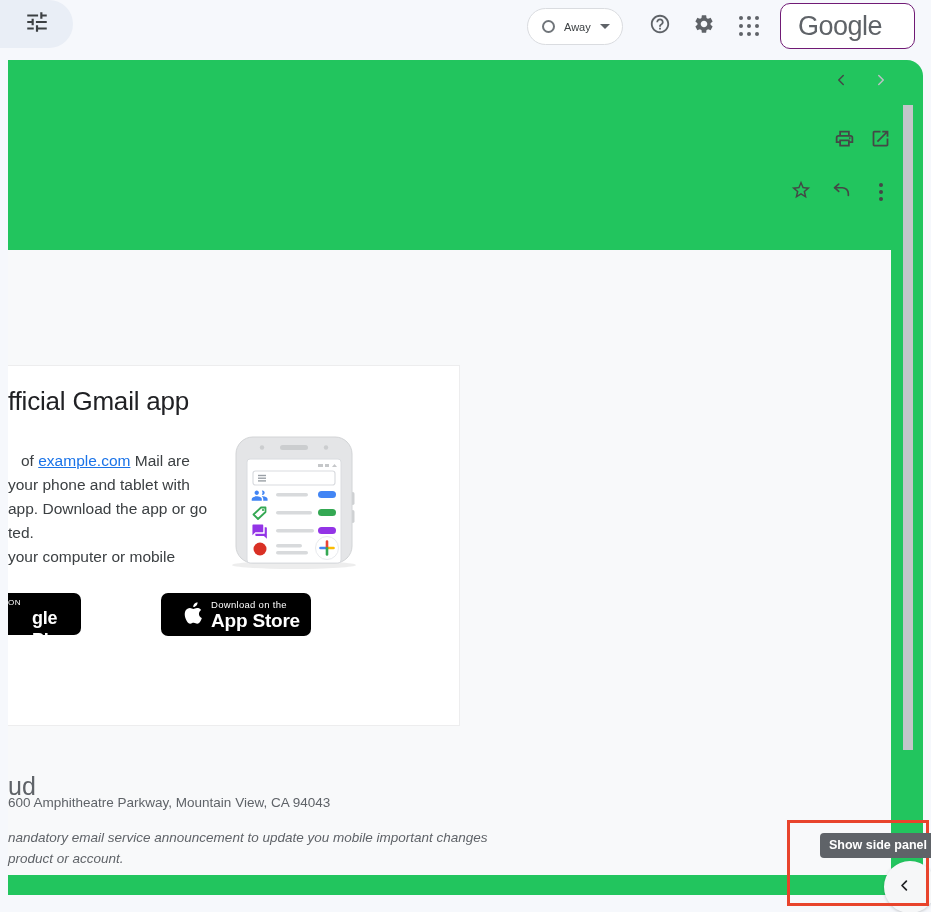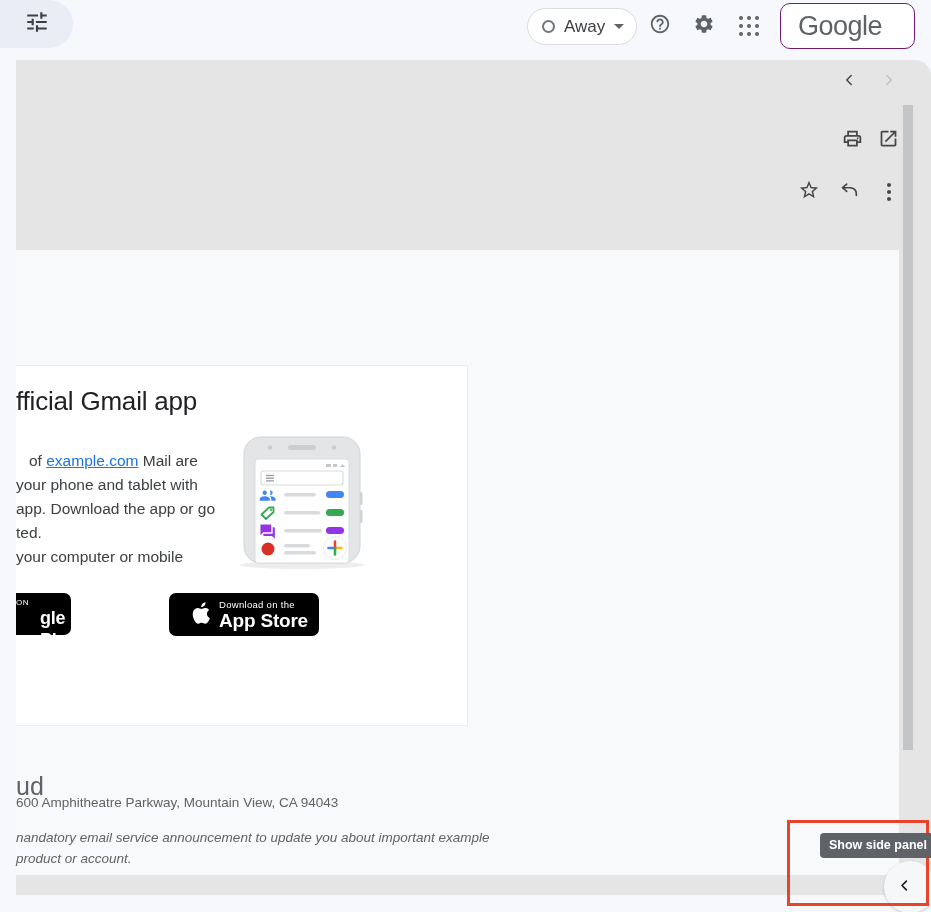--- a/index.html
+++ b/index.html
@@ -16,36 +16,36 @@
     position:absolute; left:0; top:0; width:73px; height:48px;
     background:#e9eef6; border-radius:0 24px 24px 0;
     display:flex; align-items:center; justify-content:center; cursor:pointer;
   }
   .status-pill {
     position:absolute; left:527px; top:8px; height:37px; padding:0 12px 0 14px;
     background:#fff; border:1px solid #dadce0; border-radius:19px;
     display:flex; align-items:center; gap:9px; cursor:pointer;
   }
   .status-ring { width:13px; height:13px; border:2px solid #70757a; border-radius:50%; }
-  .status-label { font-size:17px; color:#3c4043; }
+  .status-label { font-size:11px; color:#3c4043; }
   .caret-down { width:0; height:0; border-left:5px solid transparent; border-right:5px solid transparent; border-top:5px solid #5f6368; }
   .hdr-btn { position:absolute; top:6px; width:40px; height:40px; border-radius:50%; display:flex; align-items:center; justify-content:center; cursor:pointer; }
   .apps-grid { display:grid; grid-template-columns:repeat(3,4px); grid-template-rows:repeat(3,4px); gap:4px; }
   .apps-grid span { width:4px; height:4px; border-radius:50%; background:#5f6368; }
   .google-box {
     position:absolute; left:780px; top:3px; width:135px; height:46px;
     background:#fff; border:1px solid #701a75; border-radius:10px;
     display:flex; align-items:center; padding-left:17px; cursor:pointer;
   }
   .google-logo { font-size:27px; font-weight:500; color:#5f6368; letter-spacing:-0.5px; }
 
   
   .main-card {
-    position:absolute; left:16px; top:60px; width:915px; height:835px;
-    background:#e5e5e5; border-radius:0 16px 16px 0; z-index:1;
+    position:absolute; left:8px; top:60px; width:915px; height:835px;
+    background:#22c55e; border-radius:0 16px 16px 0; z-index:1;
   }
   .tool-btn { position:absolute; width:40px; height:40px; border-radius:50%; display:flex; align-items:center; justify-content:center; cursor:pointer; }
 
   
   .email-bg { position:absolute; left:0; top:190px; width:883px; height:625px; background:#f8f9fa; }
   .inner-card {
     position:absolute; left:0; top:115px; width:452px; height:361px;
     background:#fff; border:1px solid #ededee; border-left:none;
   }
   .email-heading {
@@ -54,21 +54,21 @@
   }
   .email-para { position:absolute; left:0; top:83px; font-size:15.5px; line-height:24px; color:#3c4043; white-space:nowrap; }
   .email-para .line1 { padding-left:13px; }
   .email-para a { color:#1a73e8; }
 
   
   .phone-wrap { position:absolute; left:222px; top:70px; width:128px; height:136px; }
 
   
   .badge-play {
-    position:absolute; left:0; top:227px; width:55px; height:42px;
+    position:absolute; left:0; top:227px; width:73px; height:42px;
     background:#000; border-radius:0 7px 7px 0; color:#fff; padding:5px 0 0 0; cursor:pointer;
   }
   .badge-play .top { font-size:8px; letter-spacing:0.6px; line-height:9px; }
   .badge-play .bottom { font-size:18px; font-weight:600; line-height:22px; letter-spacing:-0.3px;margin-left:24px; }
   .badge-appstore {
     position:absolute; left:153px; top:227px; width:150px; height:43px;
     background:#000; border-radius:7px; color:#fff;
     display:flex; align-items:center; padding-left:20px; gap:8px; cursor:pointer;
   }
   .badge-appstore .top { font-size:9.5px; line-height:11px; letter-spacing:0.3px; }
@@ -288,21 +288,21 @@
         <span>
           <div class="top">Download on the</div>
           <div class="bottom">App Store</div>
         </span>
       </div>
     </div>
 
     <div class="footer-logo">ud</div>
     <div class="footer-address">600 Amphitheatre Parkway, Mountain View, CA 94043</div>
     <div class="footer-disclaimer">
-      <div>nandatory email service announcement to update you about important example</div>
+      <div>nandatory email service announcement to update you mobile important changes</div>
       <div>product or account.</div>
     </div>
   </div>
 </div>
 
 <div class="scrollbar-thumb"></div>
 
 <div class="side-toggle">
   <span>
     <svg width="15" height="15" viewBox="0 0 24 24" fill="none" stroke="#202124" stroke-width="2.8" stroke-linecap="round" stroke-linejoin="round">

